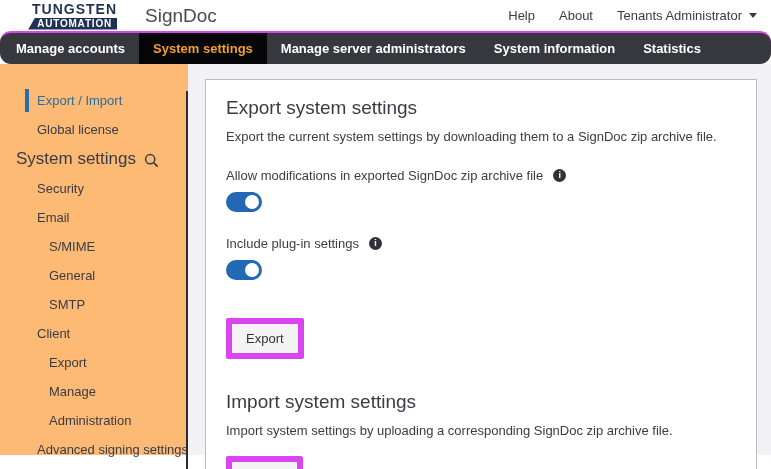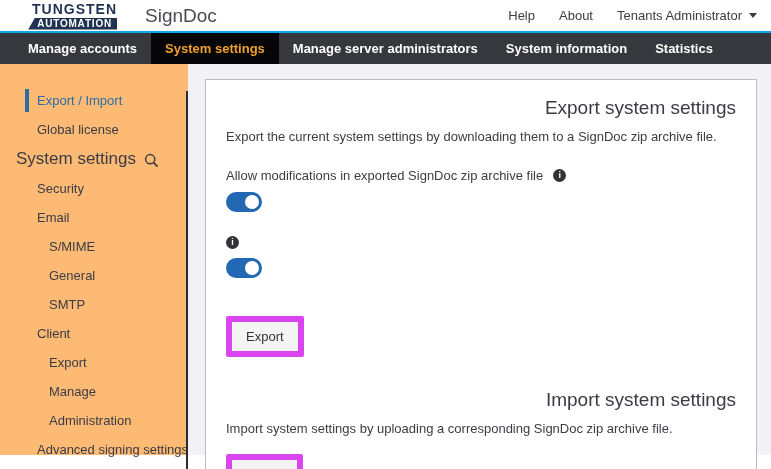--- a/index.html
+++ b/index.html
@@ -14,39 +14,39 @@
   .logo-line2 { background:#1f3251; color:#fff; font-size:10px; font-weight:bold; letter-spacing:0.8px;
                 padding:1.5px 5px 1.5px 9px; line-height:9px; margin-top:1px;
                 clip-path:polygon(7px 0, 100% 0, 100% 100%, 0 100%); }
   .product-title { font-size:19px; color:#4a4a52; margin-left:28px; }
   .header-right { margin-left:auto; display:flex; align-items:center; gap:24px; font-size:13px; color:#3b3b45; }
   .header-link { cursor:pointer; }
   .user-menu { display:flex; align-items:center; gap:7px; cursor:pointer; }
   .caret-down { width:0; height:0; border-left:4px solid transparent; border-right:4px solid transparent; border-top:5px solid #3b3b45; }
 
   
-  .nav-bar { height:33px; background:#37373e; border-top:2px solid #0ea5e9; display:flex; align-items:stretch; padding-left:14px; }
+  .nav-bar { height:33px; background:#37373e; border-top:2px solid #d946ef; display:flex; align-items:stretch; padding-left:2px;border-radius:11px; }
   .nav-tab { display:flex; align-items:center; padding:0 14px; font-size:13px; font-weight:bold; color:#fff; cursor:pointer; white-space:nowrap; }
   .nav-tab.active { background:#060608; color:#f0a030; }
 
   
   .body-row { display:flex; height:391px; }
   .sidebar { width:188px; background:#fdba74; position:relative; padding-top:22px; flex-shrink:0; }
   .sidebar::after { content:""; position:absolute; right:0; top:27px; bottom:-20px; width:2px; background:#2b2b33; }
   .side-item { position:relative; font-size:13px; color:#3b3b45; padding:7px 4px 7px 37px; cursor:pointer; white-space:nowrap; }
   .side-item.lvl2 { padding-left:49px; }
   .side-item.active { color:#2d6da4; }
   .side-item.active::before { content:""; position:absolute; left:25px; top:3px; bottom:3px; width:4px; background:#2d6da4; }
   .side-section { display:flex; align-items:center; gap:8px; font-size:17px; color:#3b3b45; padding:5px 4px 5px 16px; white-space:nowrap; }
   .search-icon { display:inline-flex; cursor:pointer; margin-top:2px; }
 
   .main-area { flex:1; background:#f2f2f6; padding:15px 14px 0 17px; }
   .panel { background:#fff; border:1px solid #bdbdbd; height:420px; padding:17px 20px; }
 
-  .section-title { font-size:19px; font-weight:normal; color:#3b3b45; margin-bottom:10px;text-align:right; }
+  .section-title { font-size:19px; font-weight:normal; color:#3b3b45; margin-bottom:10px; }
   .section-desc { font-size:13px; color:#3c3c44; margin-bottom:24px; }
 
   .toggle-label-row { display:flex; align-items:center; gap:10px; font-size:13px; color:#3c3c44; margin-bottom:9px; }
   .info-icon { width:13px; height:13px; border-radius:50%; background:#32323a; color:#fff; font-size:9px; font-weight:bold;
                display:inline-flex; align-items:center; justify-content:center; line-height:13px; cursor:pointer; }
   .toggle { position:relative; width:36px; height:20px; border-radius:10px; background:#2268b2; cursor:pointer; margin-bottom:24px; }
   .toggle .knob { position:absolute; top:3px; right:3px; width:14px; height:14px; border-radius:50%; background:#fff; }
 
   .btn { display:inline-block; font-family:"Liberation Sans", sans-serif; font-size:13px; color:#333;
          background:#f4f4f4; border:6px solid #d946ef; border-radius:2px; padding:7px 14px; cursor:pointer; }
@@ -116,20 +116,21 @@
 
         <div class="toggle-label-row">
           <span>Allow modifications in exported SignDoc zip archive file</span>
           <span class="info-icon">i</span>
         </div>
         <div class="toggle">
           <span class="knob"></span>
         </div>
 
         <div class="toggle-label-row">
+          <span>Include plug-in settings</span>
           <span class="info-icon">i</span>
         </div>
         <div class="toggle">
           <span class="knob"></span>
         </div>
 
         <button class="btn export-btn">Export</button>
 
         <div class="section-title">Import system settings</div>
         <div class="section-desc" style="margin-bottom:16px;">Import system settings by uploading a corresponding SignDoc zip archive file.</div>

